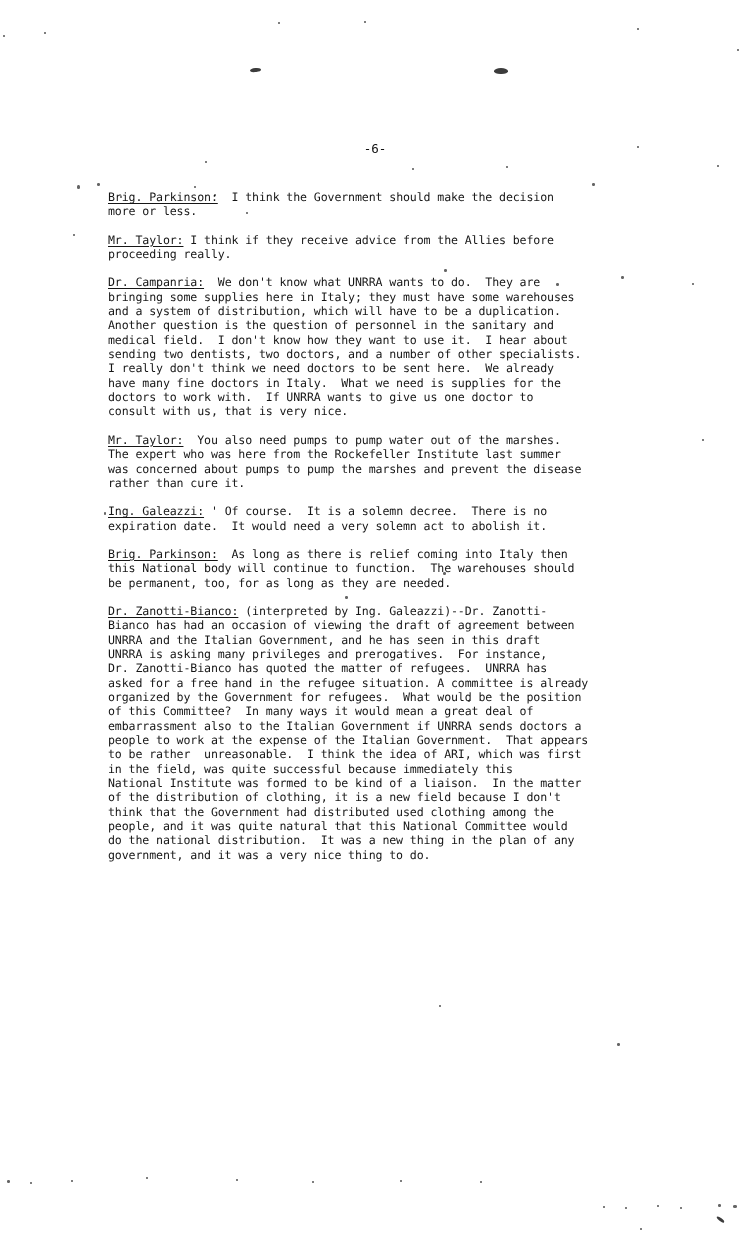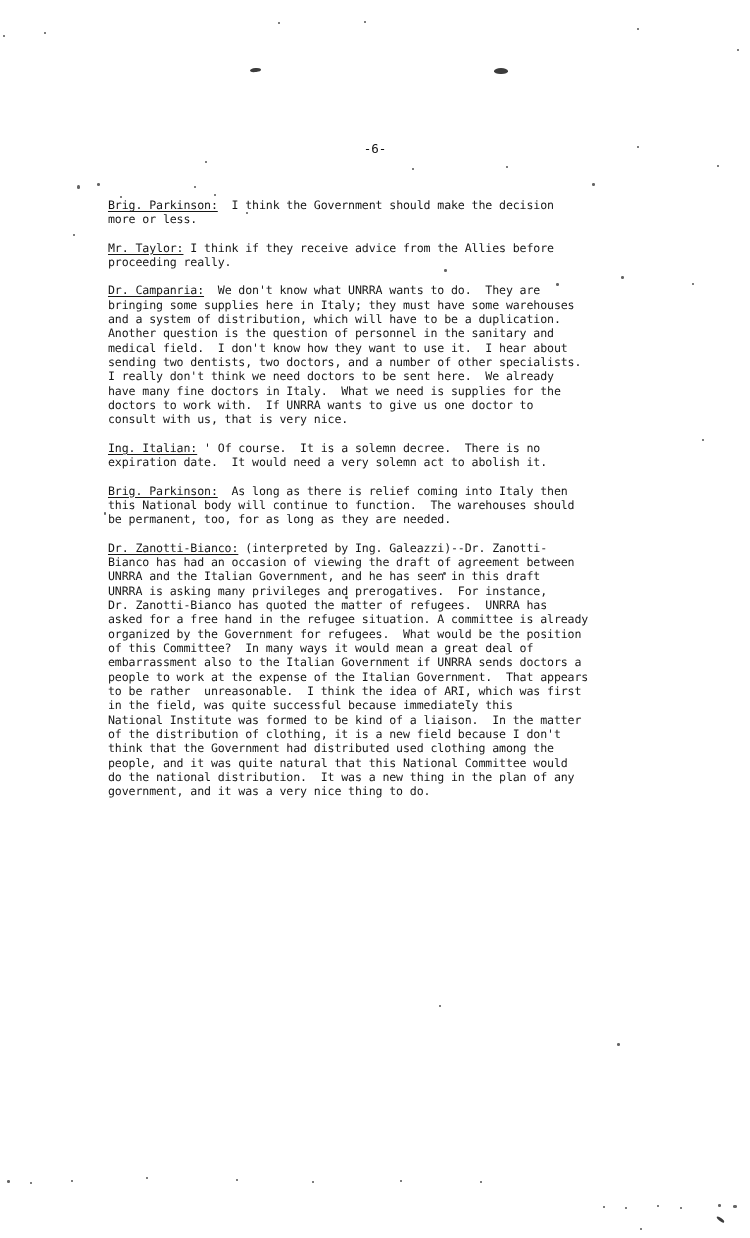--- a/index.html
+++ b/index.html
@@ -26,21 +26,21 @@
     color: #111111;
     font-family: "DejaVu Sans Mono", "Liberation Mono", monospace;
   }
   .body-text {
     position: absolute;
     left: 108px;
     top: 186px;
     width: 580px;
   }
   .para {
-    margin: 12px 0 14px 0;
+    margin: 4px 0 14px 0;
     font-size: 11.6px;
     line-height: 14.35px;
     color: #161616;
     white-space: pre-wrap;
     letter-spacing: -0.12px;
     text-rendering: geometricPrecision;
   }
   .speaker {
     text-decoration: underline;
     text-underline-offset: 1.5px;
@@ -124,21 +124,25 @@
     <p class="para"><span class="speaker">Dr. Campanria:</span><span>  We don't know what UNRRA wants to do.  They are
 bringing some supplies here in Italy; they must have some warehouses
 and a system of distribution, which will have to be a duplication.
 Another question is the question of personnel in the sanitary and
 medical field.  I don't know how they want to use it.  I hear about
 sending two dentists, two doctors, and a number of other specialists.
 I really don't think we need doctors to be sent here.  We already
 have many fine doctors in Italy.  What we need is supplies for the
 doctors to work with.  If UNRRA wants to give us one doctor to
 consult with us, that is very nice.</span></p>
-    <p class="para"><span class="speaker">Ing. Italian:</span><span> ' Of course.  It is a solemn decree.  There is no
+    <p class="para"><span class="speaker">Mr. Taylor:</span><span>  You also need pumps to pump water out of the marshes.
+The expert who was here from the Rockefeller Institute last summer
+was concerned about pumps to pump the marshes and prevent the disease
+rather than cure it.</span></p>
+    <p class="para"><span class="speaker">Ing. Galeazzi:</span><span> ' Of course.  It is a solemn decree.  There is no
 expiration date.  It would need a very solemn act to abolish it.</span></p>
     <p class="para"><span class="speaker">Brig. Parkinson:</span><span>  As long as there is relief coming into Italy then
 this National body will continue to function.  The warehouses should
 be permanent, too, for as long as they are needed.</span></p>
     <p class="para"><span class="speaker">Dr. Zanotti-Bianco:</span><span> (interpreted by Ing. Galeazzi)--Dr. Zanotti-
 Bianco has had an occasion of viewing the draft of agreement between
 UNRRA and the Italian Government, and he has seen in this draft
 UNRRA is asking many privileges and prerogatives.  For instance,
 Dr. Zanotti-Bianco has quoted the matter of refugees.  UNRRA has
 asked for a free hand in the refugee situation. A committee is already

